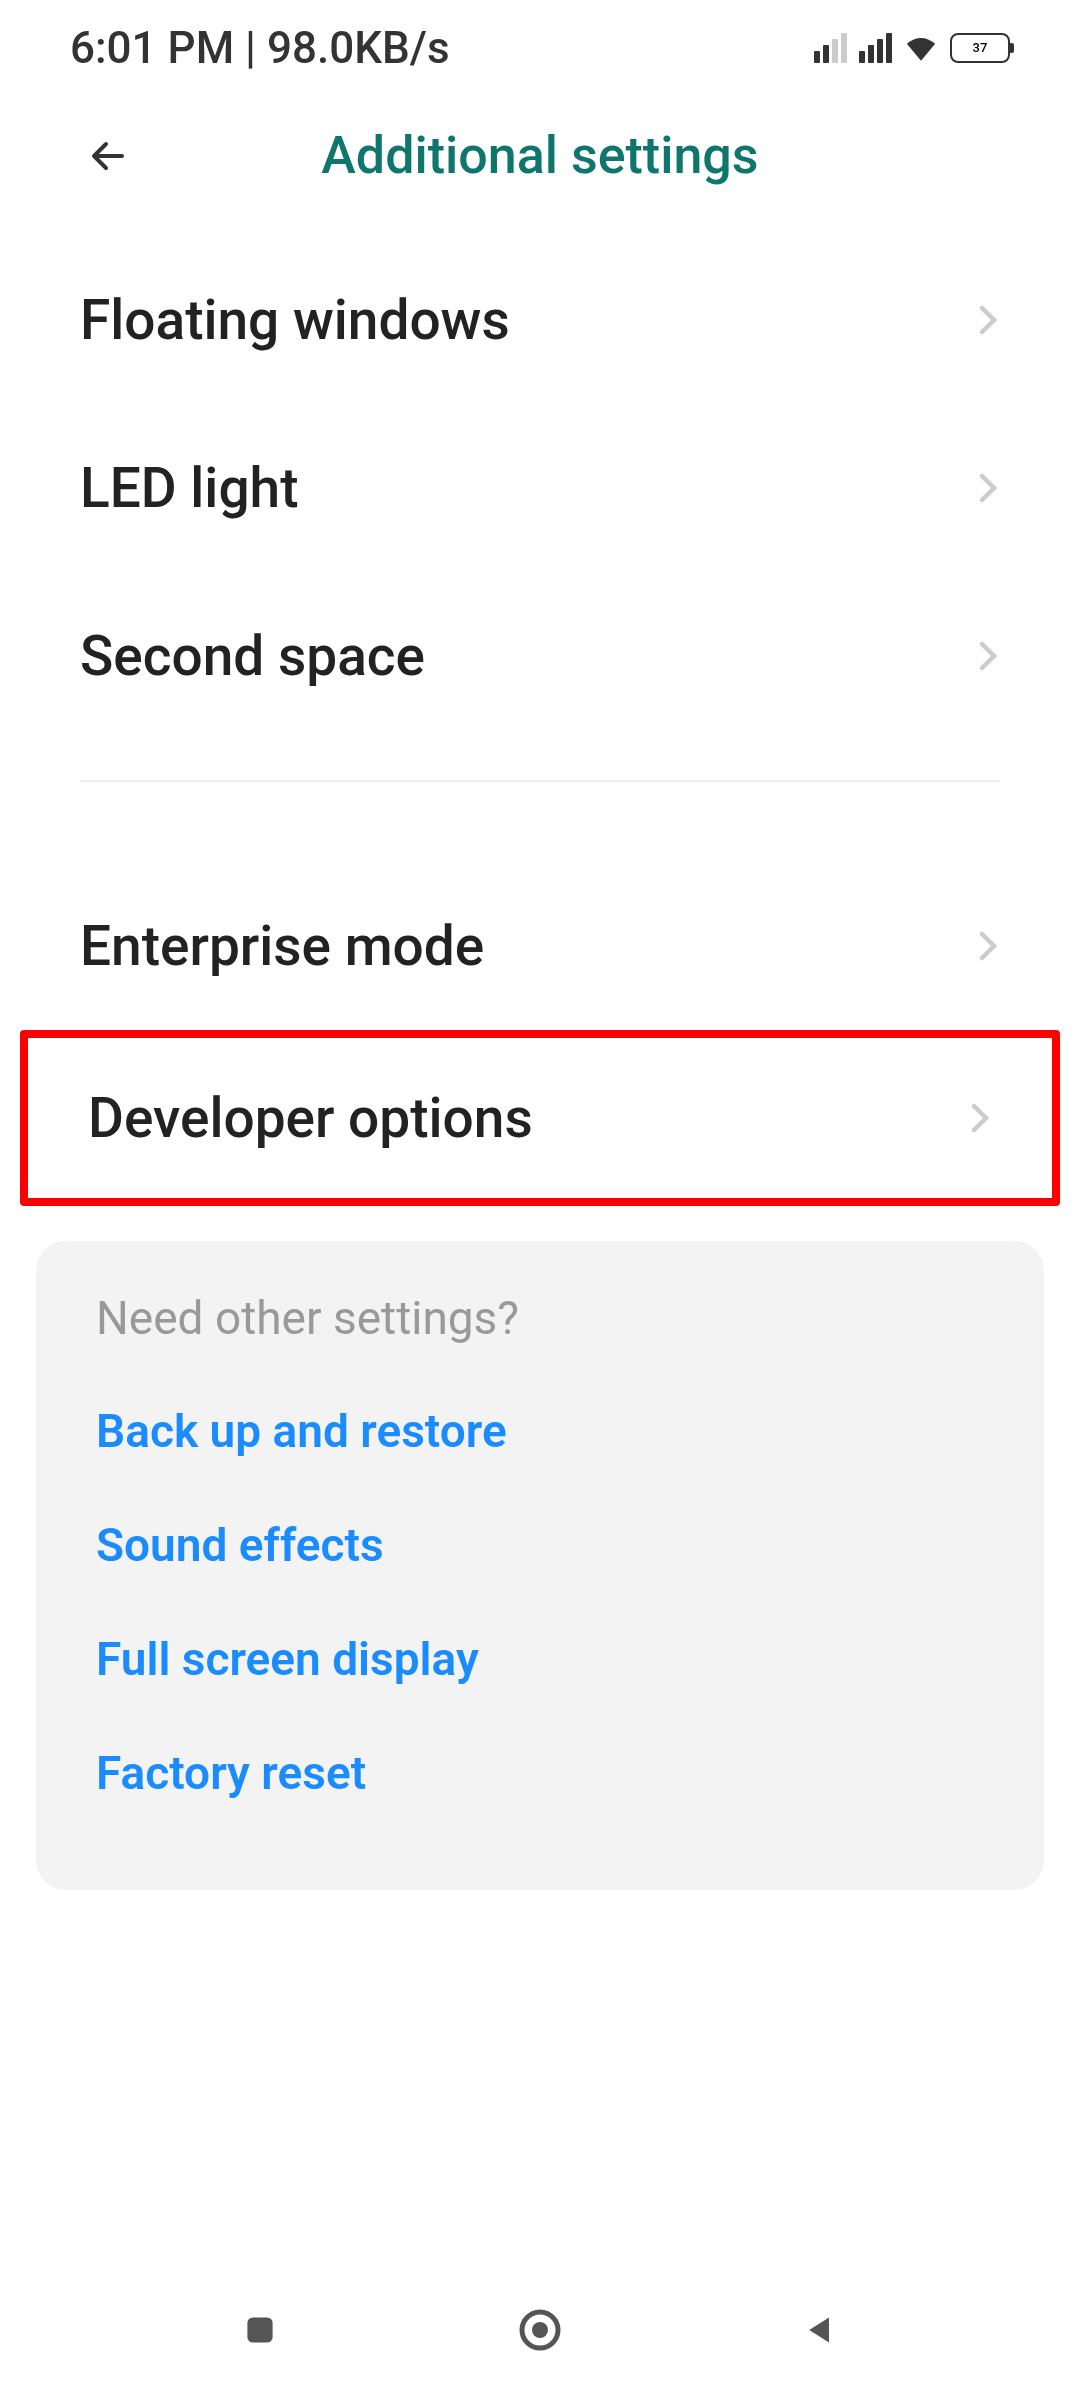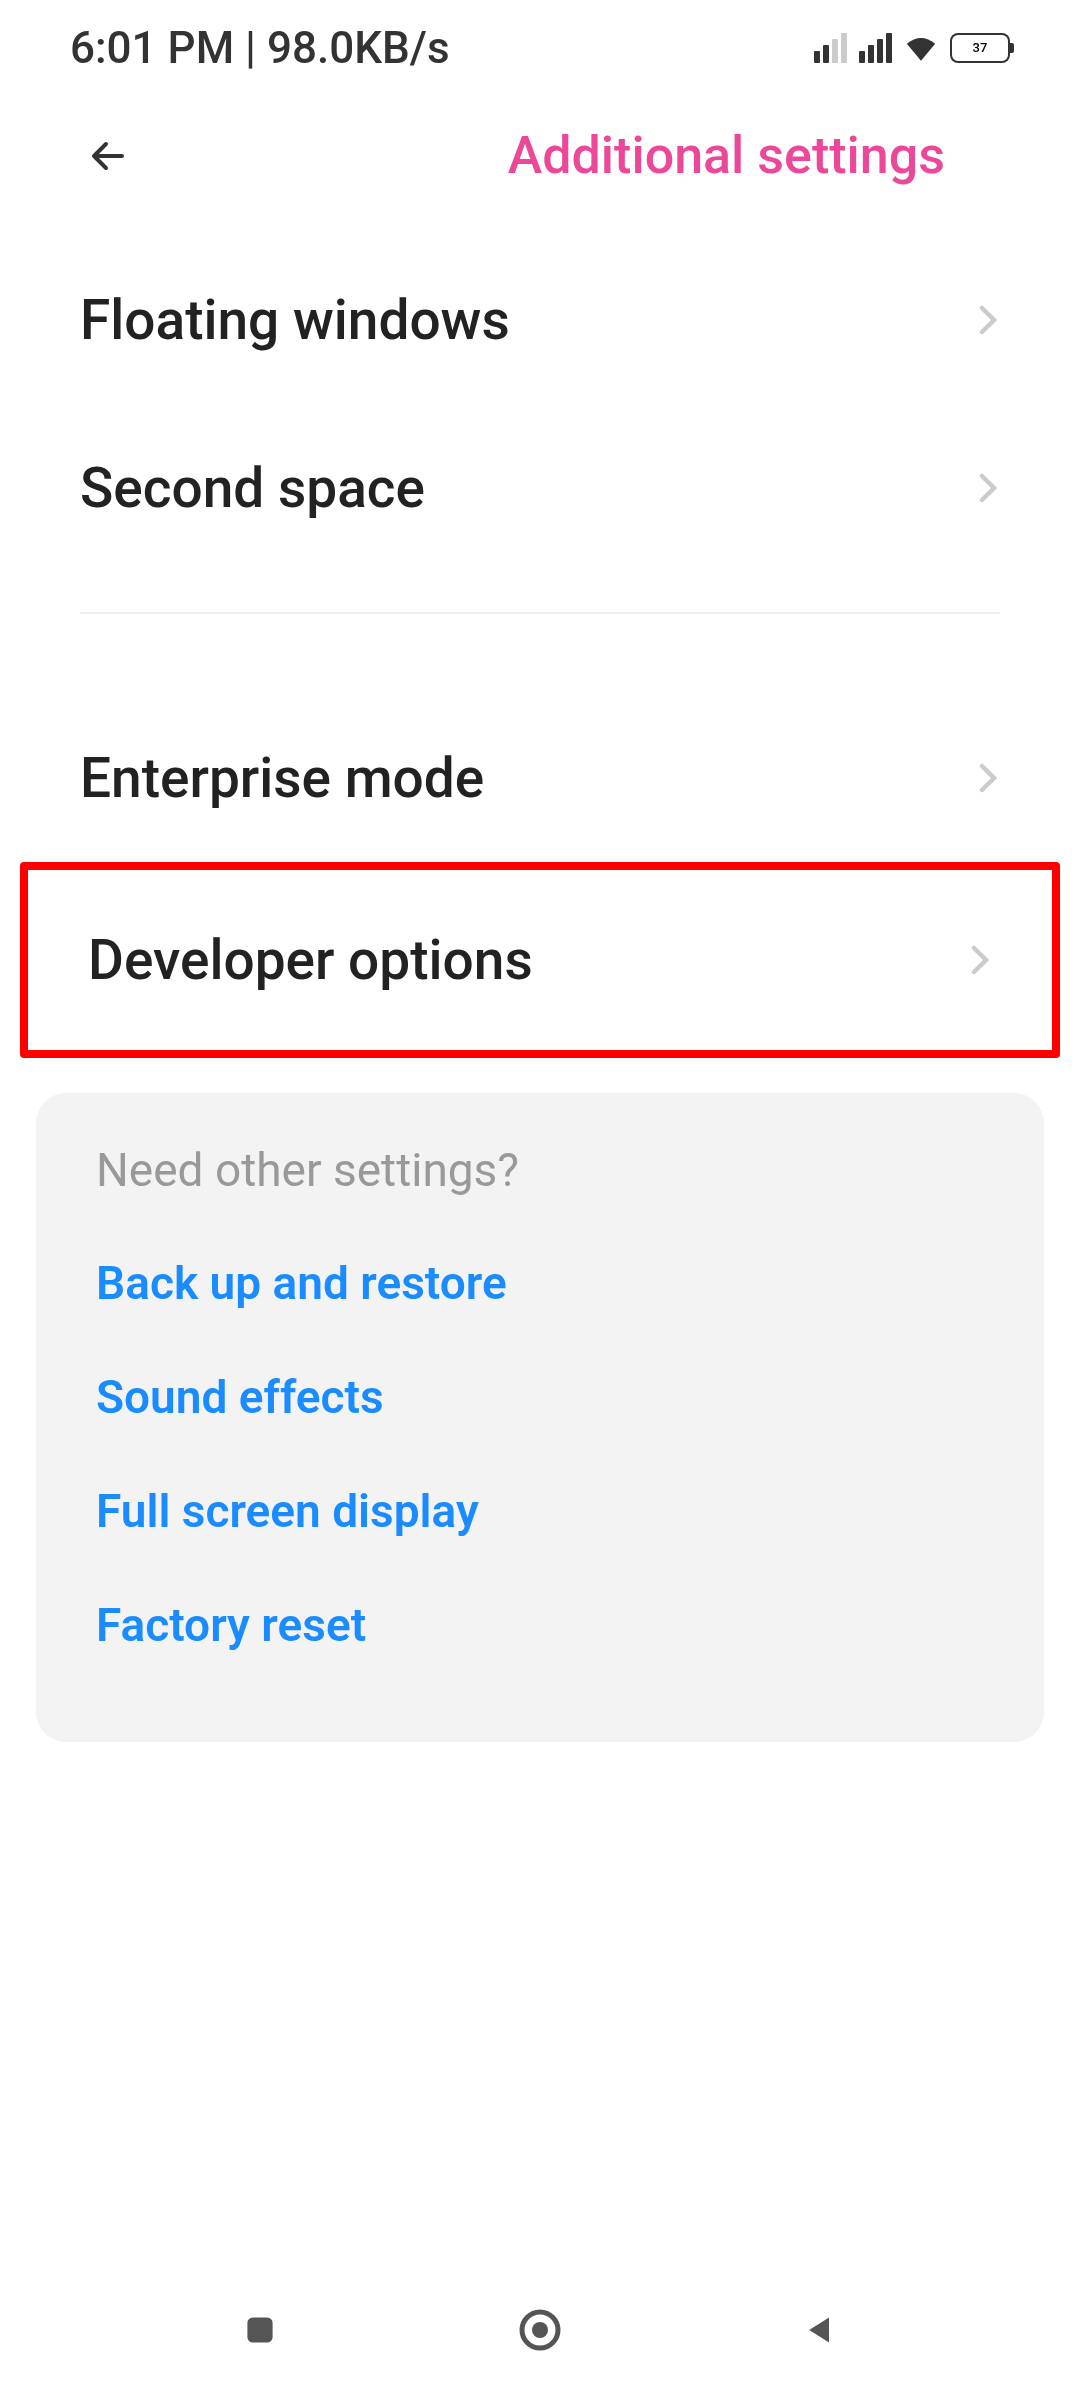--- a/index.html
+++ b/index.html
@@ -85,24 +85,24 @@
     .back-arrow {
       width: 55px;
       height: 55px;
       display: flex;
       align-items: center;
       justify-content: center;
       cursor: pointer;
     }
     .page-title {
       flex: 1;
-      text-align: right;
+      text-align: center;
       font-size: 52px;
       font-weight: 500;
-      color: #ec4899;
+      color: #0f766e;
       margin-right: 55px;
     }
     .list {
       padding: 0;
     }
     .list-item {
       display: flex;
       align-items: center;
       justify-content: space-between;
       padding: 0 80px;
@@ -124,21 +124,21 @@
     .divider {
       height: 2px;
       background: #eeeeee;
       margin: 40px 80px 80px 80px;
     }
     .highlighted {
       border: 8px solid #ff0000;
       border-radius: 4px;
       margin: 0 20px;
       padding: 0 60px;
-      height: 196px;
+      height: 176px;
     }
     .card {
       background: #f3f3f3;
       border-radius: 30px;
       margin: 35px 36px 0 36px;
       padding: 50px 60px 60px 60px;
     }
     .card-title {
       font-size: 46px;
       color: #999;
@@ -213,20 +213,28 @@
 <div class="list">
   <div class="list-item">
     <span class="list-item-label">Floating windows</span>
     <span class="chevron">
       <svg viewBox="0 0 12 20" width="18" height="30">
           <path d="M2 2 L10 10 L2 18" stroke="#ccc" stroke-width="3" fill="none" stroke-linecap="round"></path>
         </svg>
     </span>
   </div>
   <div class="list-item">
+    <span class="list-item-label">LED light</span>
+    <span class="chevron">
+      <svg viewBox="0 0 12 20" width="18" height="30">
+          <path d="M2 2 L10 10 L2 18" stroke="#ccc" stroke-width="3" fill="none" stroke-linecap="round"></path>
+        </svg>
+    </span>
+  </div>
+  <div class="list-item">
     <span class="list-item-label">Second space</span>
     <span class="chevron">
       <svg viewBox="0 0 12 20" width="18" height="30">
           <path d="M2 2 L10 10 L2 18" stroke="#ccc" stroke-width="3" fill="none" stroke-linecap="round"></path>
         </svg>
     </span>
   </div>
 </div>
 
 <div class="divider"></div>

